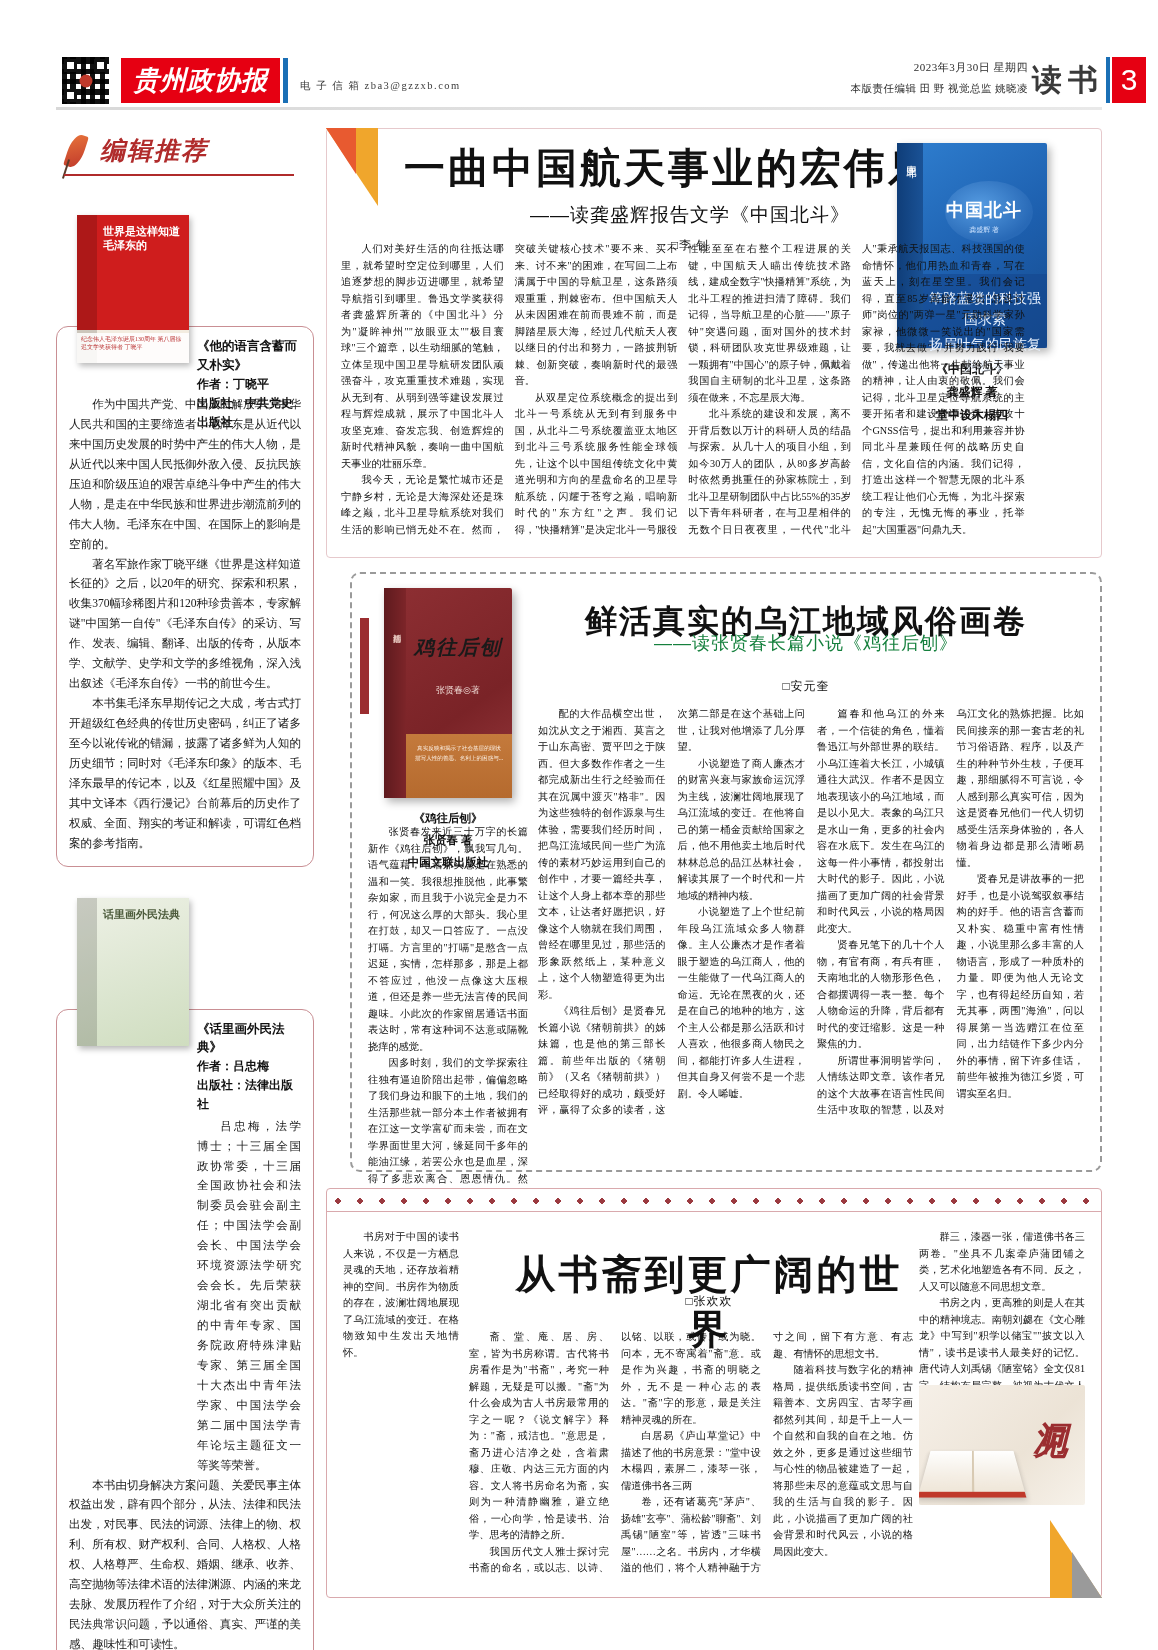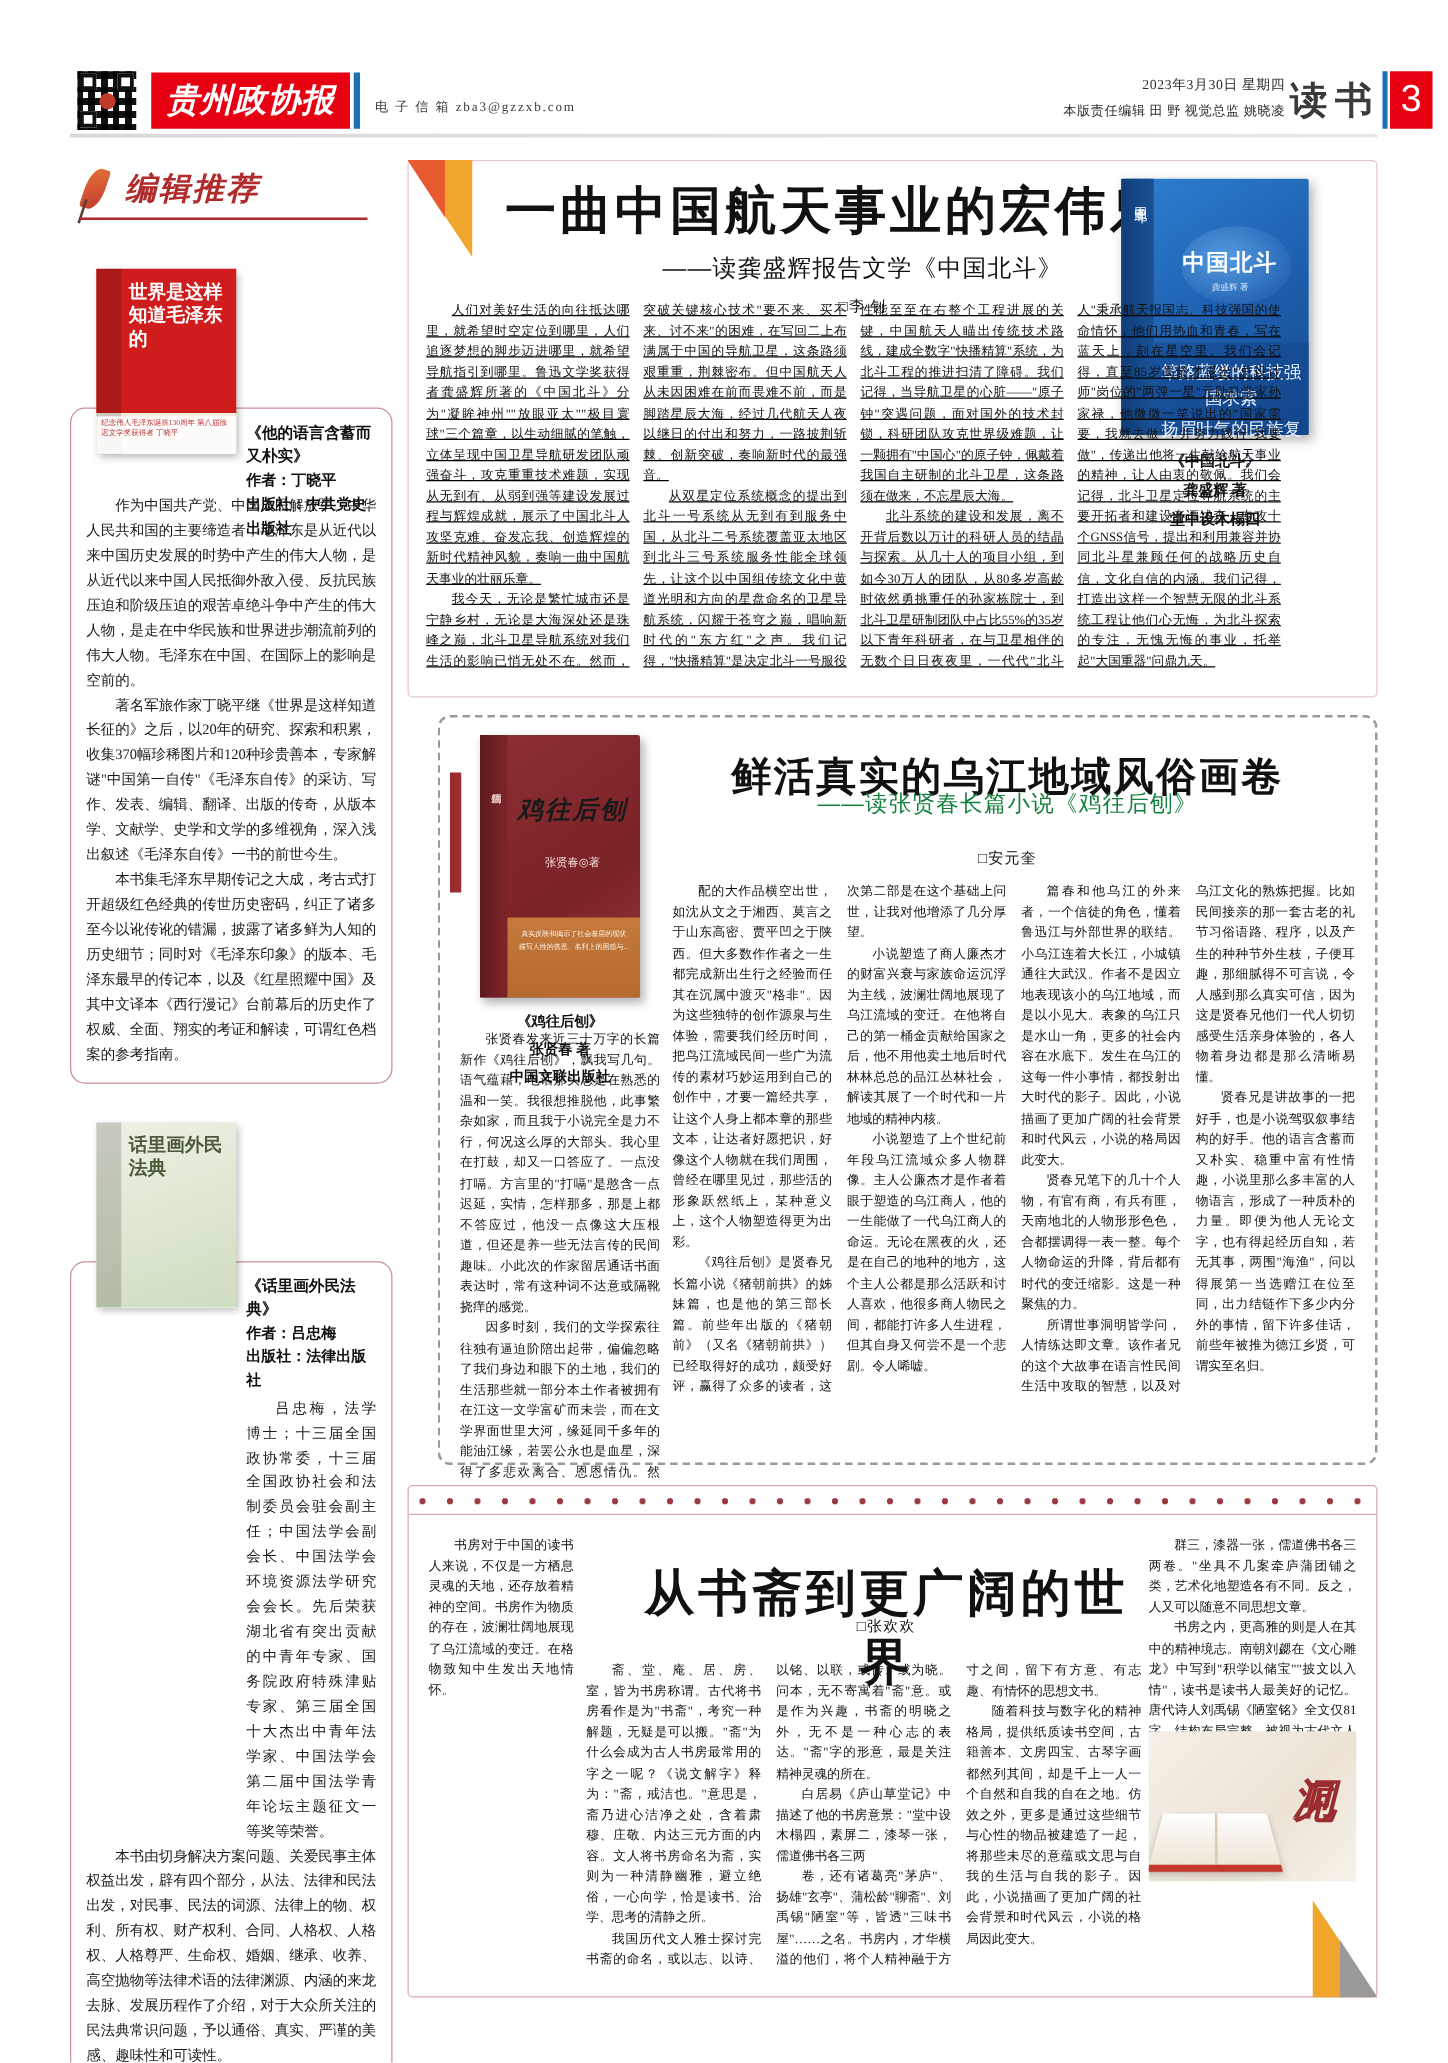--- a/index.html
+++ b/index.html
@@ -59,21 +59,21 @@
   .book-card::before{ content:""; position:absolute; left:46%; top:-4px; width:7px;height:7px;
         border-radius:50%; background:#b02b2b; }
   .bk-cover-wrap { position:relative; height:0; }
   .bk-cover { position:absolute; width:112px; height:148px; left:8px; top:-122px;
         box-shadow:2px 3px 6px rgba(0,0,0,.28); }
   .bk-cover.c1 { background:linear-gradient(180deg,#cf1d1d 0 78%,#f3ece0 78% 100%); }
   .bk-cover.c2 { background:linear-gradient(160deg,#eef1e6,#dbe5cf 60%,#cfddbf); }
   .bk-cover .sp { position:absolute; left:0; top:0; width:20px; height:100%;
         background:rgba(0,0,0,.16); }
   .bk-cover .cvtxt { position:absolute; left:26px; top:10px; right:6px; color:#fff;
-        font-size:15px; line-height:1.25; font-weight:700; }
+        font-size:11px; line-height:1.25; font-weight:700; }
   .bk-cover.c2 .cvtxt { color:#4b5a3a; }
   .bk-cover .cvband { position:absolute; left:0; right:0; bottom:0; height:30px;
         background:rgba(255,255,255,.85); font-size:6px; color:#b33; padding:3px 4px;
         line-height:1.3; }
   .bk-meta { padding-left:128px; min-height:130px; }
   .bk-title { font-size:12.5px; font-weight:700; color:#111; letter-spacing:0; line-height:1.5; }
   .bk-author, .bk-press { font-size:12px; font-weight:700; color:#111; line-height:1.6; }
   .bk-body { font-size:11.6px; line-height:1.72; color:#1a1a1a; text-align:justify;
         text-indent:2em; margin-top:2px; }
   .bk-body-full { font-size:11.6px; line-height:1.72; color:#1a1a1a; text-align:justify;
@@ -89,21 +89,21 @@
         border-left:30px solid transparent; border-top:46px solid #e85a30; }
   .a1-head { padding:16px 30px 0 62px; }
   .a1-title { font-size:41px; font-weight:700; color:#111; text-align:center;
         font-family:"Liberation Serif",serif; letter-spacing:3px; line-height:1.15;
         margin-left:-80px; }
   .a1-sub { font-size:19px; color:#111; text-align:center; margin-top:10px;
         font-family:"Liberation Sans",sans-serif; letter-spacing:1px; margin-left:-80px; }
   .a1-by { font-size:12px; color:#111; text-align:center; margin-top:9px; margin-left:-80px;
         letter-spacing:1px; }
   .a1-cols { position:absolute; left:14px; top:112px; width:510px; height:300px;
-        column-count:3; column-gap:11px;text-decoration:underline; }
+        column-count:3; column-gap:11px; }
   .a1-cols p { font-size:10.2px; line-height:1.62; text-align:justify; text-indent:2em;
         color:#111; }
   .a1-bookbox { position:absolute; right:16px; top:14px; width:226px; text-align:center; }
   .a1-bk { width:150px; height:205px; margin:0 auto;
         background:linear-gradient(145deg,#2f7fd0,#1d5fae 55%,#154a8c);
         box-shadow:3px 4px 9px rgba(0,0,0,.3); position:relative; border-radius:2px; }
   .a1-bk .spine { position:absolute; left:0; top:0; width:26px; height:100%;
         background:linear-gradient(90deg,#0f3d78,#1a5296); }
   .a1-bk .spine span { position:absolute; left:7px; top:14px; color:#fff; font-size:10px;
         writing-mode:vertical-rl; letter-spacing:1px; }

